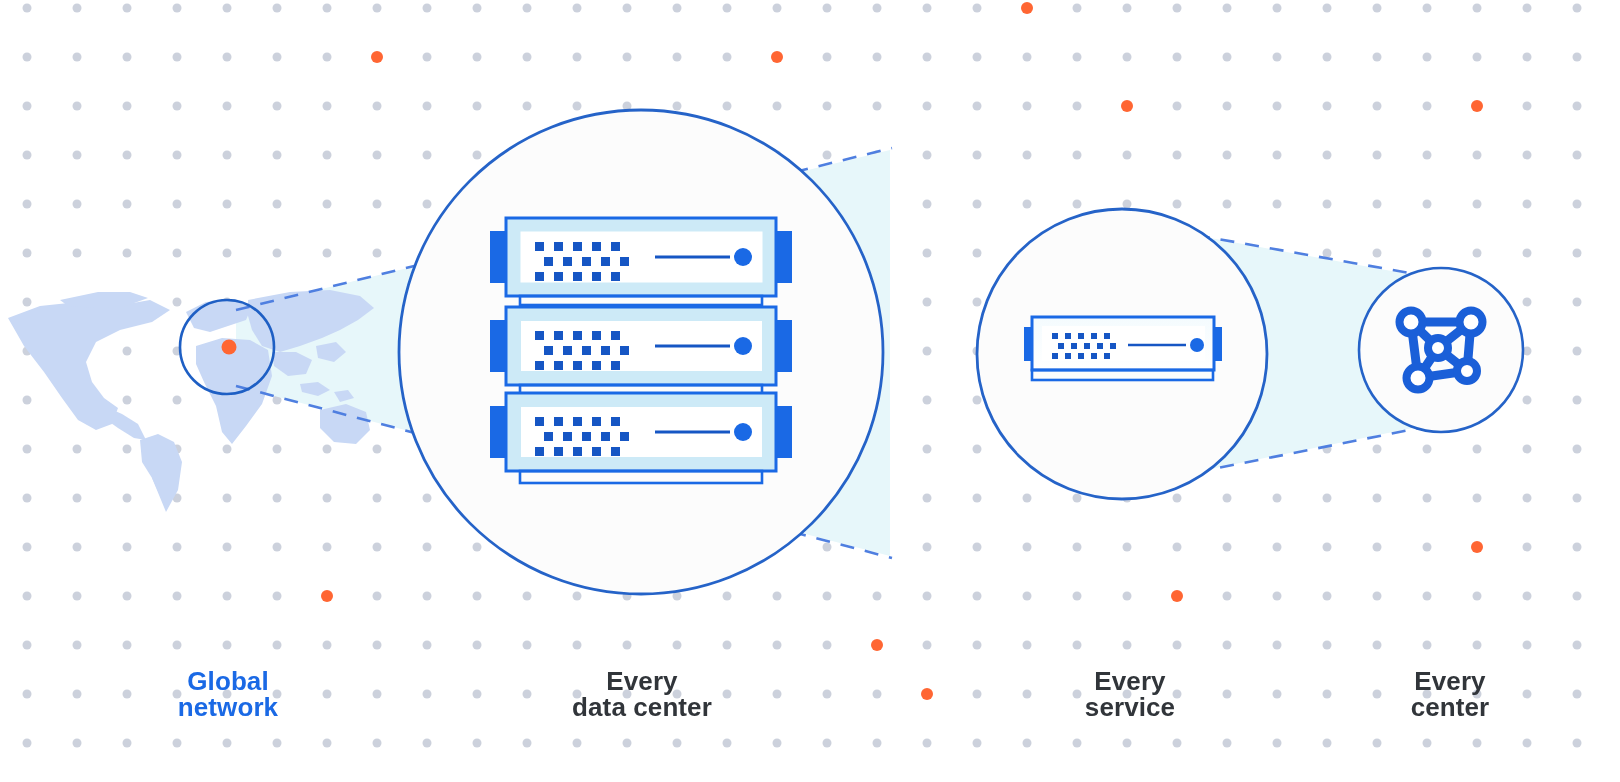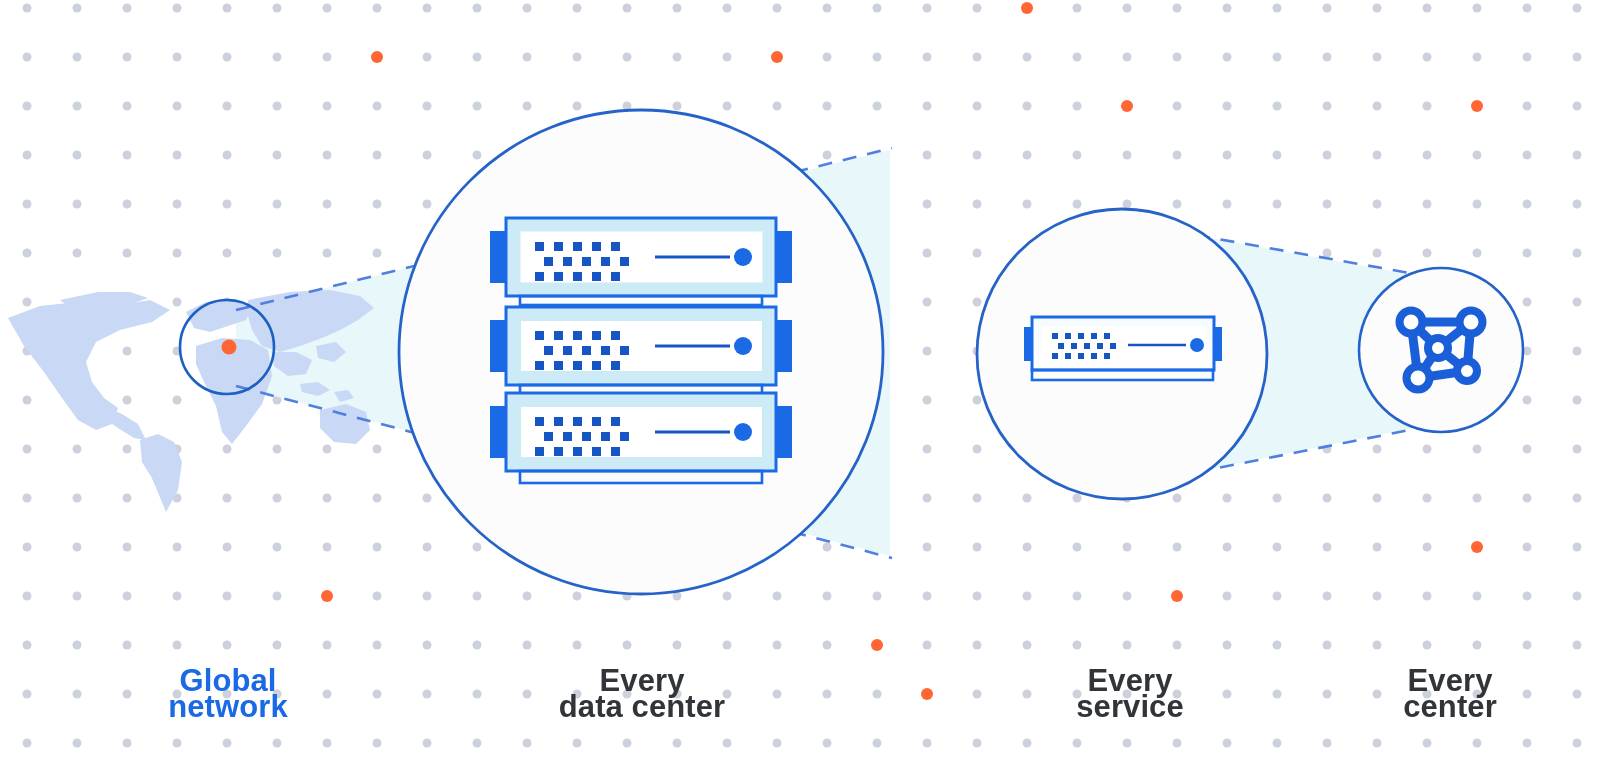--- a/index.html
+++ b/index.html
@@ -10,21 +10,21 @@
     font-family:"Liberation Sans","DejaVu Sans",sans-serif;
     overflow:hidden;
     position:relative;
   }
   #stage{position:absolute;inset:0;width:1620px;height:782px;}
   #stage svg{display:block;width:1620px;height:782px;}
 
   .lbl{
     position:absolute;
     text-align:center;
-    font-size:31px;
+    font-size:26px;
     line-height:26px;
     font-weight:700;
     color:#31353a;
     letter-spacing:0.1px;
     white-space:pre-line;
     user-select:none;
   }
   .lbl.accent{color:#1a69e5;}
   .lbl-global{left:118px;top:668px;width:220px;}
   .lbl-dc{left:532px;top:668px;width:220px;}

